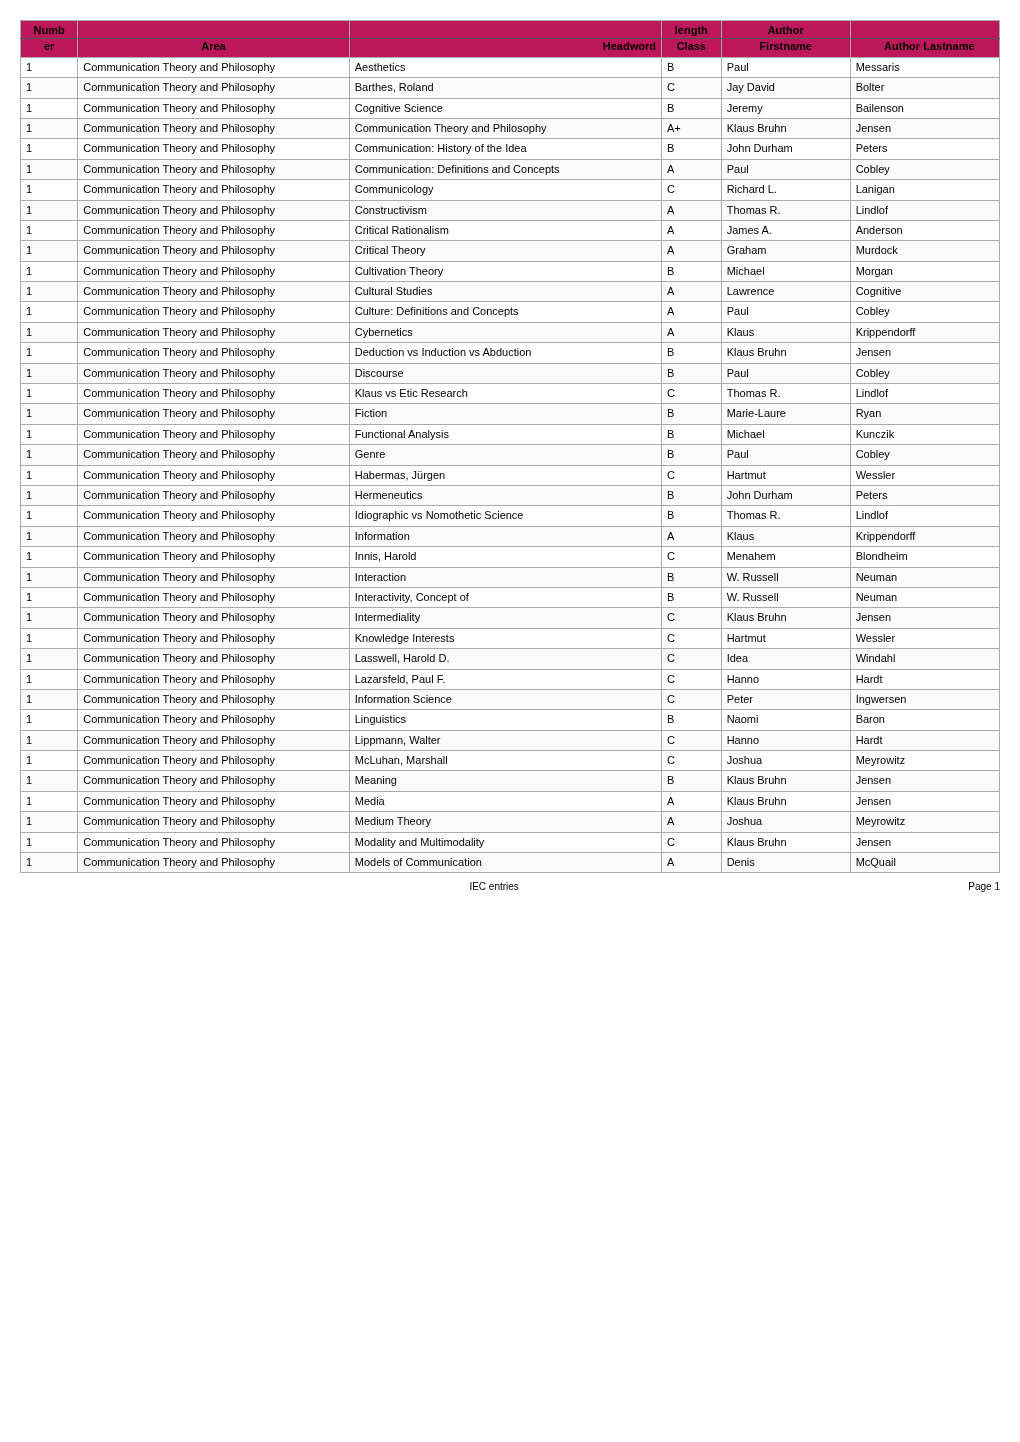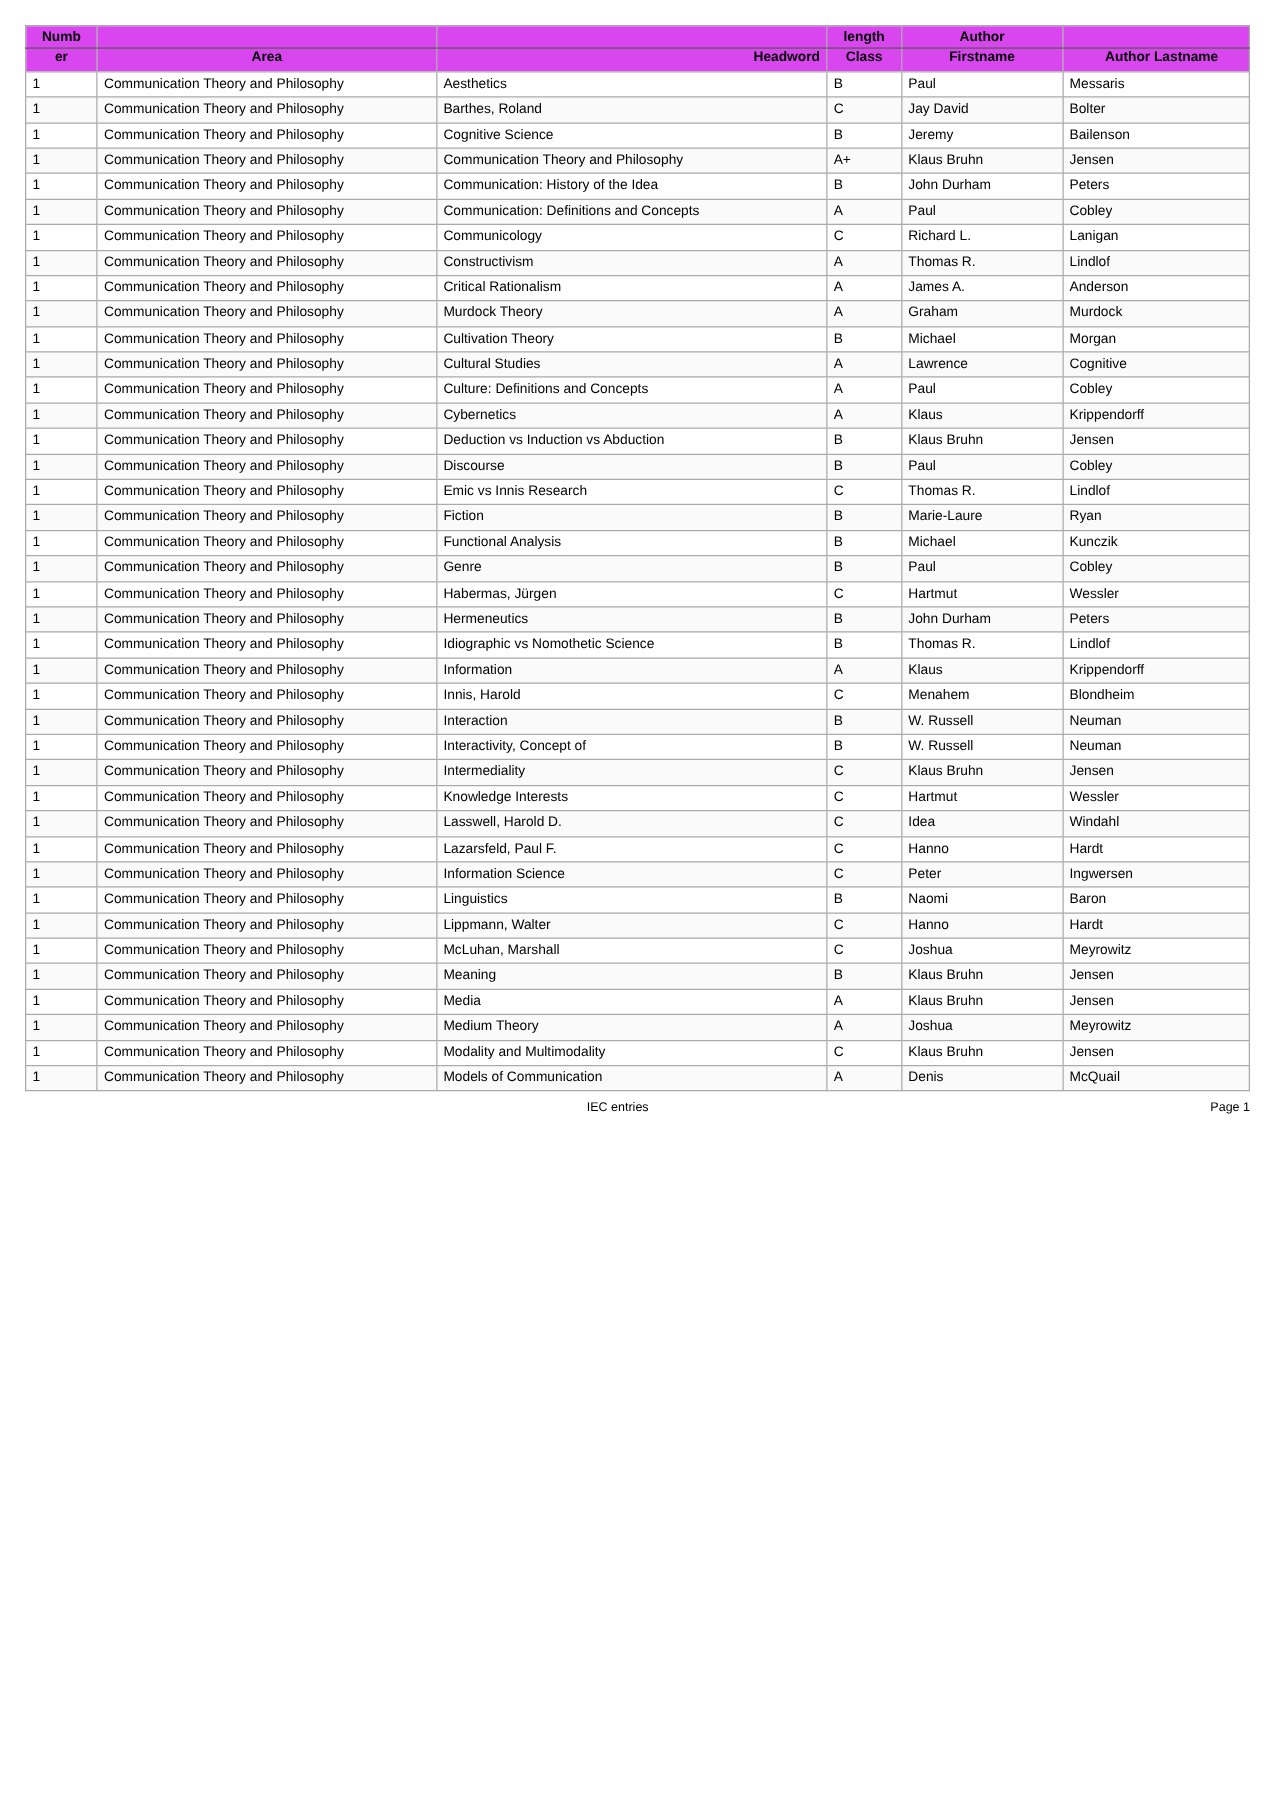--- a/index.html
+++ b/index.html
@@ -23,21 +23,21 @@
       border-bottom: 1px solid #555;
     }
     th, td {
       border: 1px solid #aaa;
       padding: 2px 5px;
       vertical-align: top;
       line-height: 1.4;
     }
     thead th {
       font-weight: bold;
-      background: #d946ef;
+      background: #be185d;
     }
     .header-row-1 th {
       border-bottom: none;
       padding-bottom: 0;
     }
     .header-row-2 th {
       border-top: none;
       padding-top: 0;
     }
     .col-num { width: 40px; }
@@ -146,21 +146,21 @@
           <td>1</td>
           <td>Communication Theory and Philosophy</td>
           <td>Critical Rationalism</td>
           <td>A</td>
           <td>James A.</td>
           <td>Anderson</td>
         </tr>
         <tr>
           <td>1</td>
           <td>Communication Theory and Philosophy</td>
-          <td>Murdock Theory</td>
+          <td>Critical Theory</td>
           <td>A</td>
           <td>Graham</td>
           <td>Murdock</td>
         </tr>
         <tr>
           <td>1</td>
           <td>Communication Theory and Philosophy</td>
           <td>Cultivation Theory</td>
           <td>B</td>
           <td>Michael</td>
@@ -202,21 +202,21 @@
           <td>1</td>
           <td>Communication Theory and Philosophy</td>
           <td>Discourse</td>
           <td>B</td>
           <td>Paul</td>
           <td>Cobley</td>
         </tr>
         <tr>
           <td>1</td>
           <td>Communication Theory and Philosophy</td>
-          <td>Emic vs Innis Research</td>
+          <td>Klaus vs Etic Research</td>
           <td>C</td>
           <td>Thomas R.</td>
           <td>Lindlof</td>
         </tr>
         <tr>
           <td>1</td>
           <td>Communication Theory and Philosophy</td>
           <td>Fiction</td>
           <td>B</td>
           <td>Marie-Laure</td>

